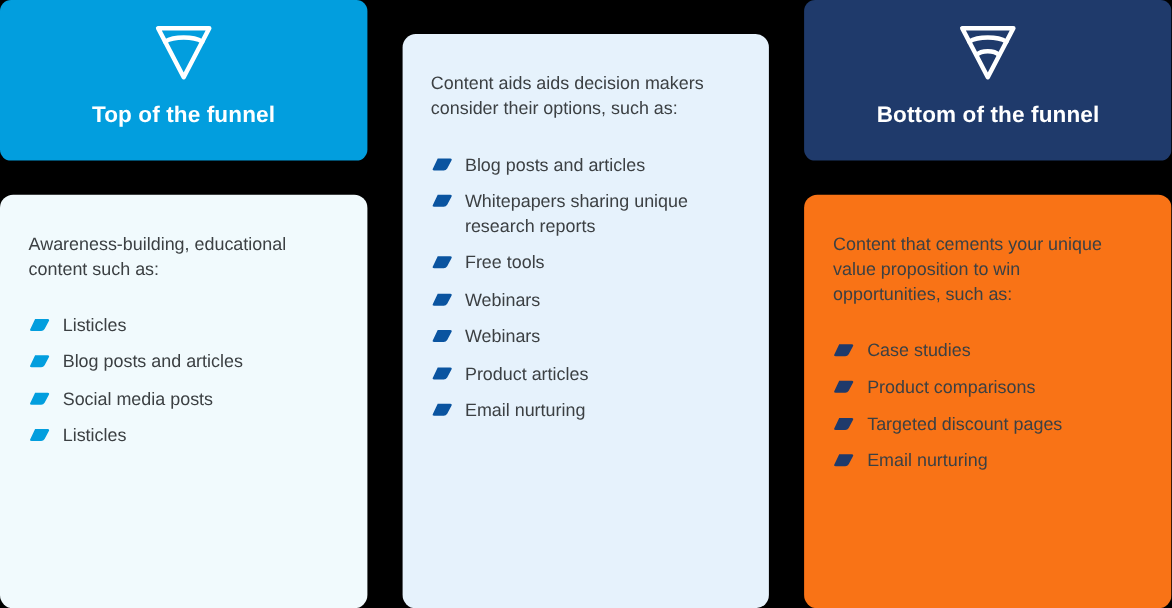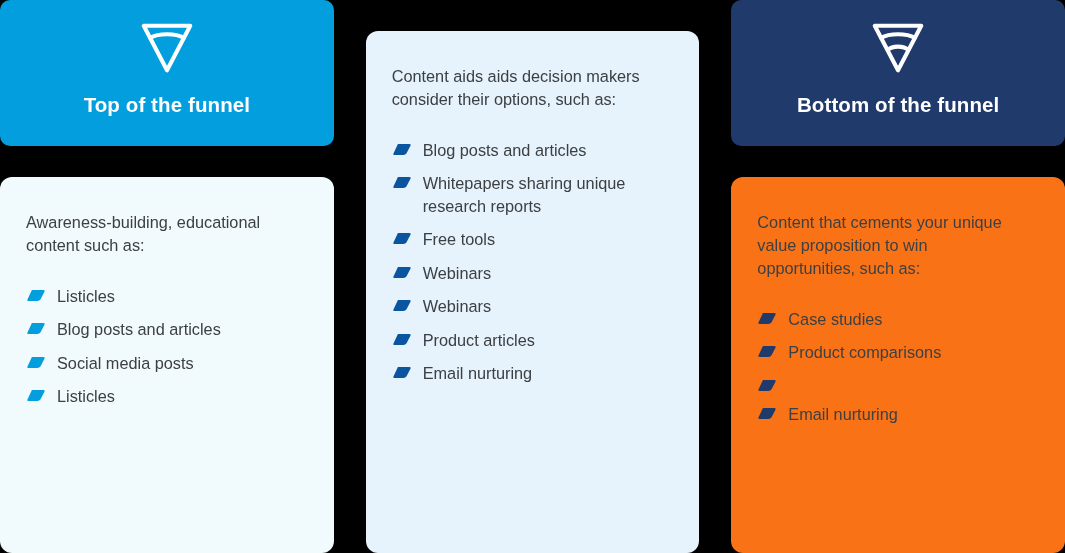--- a/index.html
+++ b/index.html
@@ -238,20 +238,21 @@
         <li class="bullet-item">
           <svg class="bullet-marker" viewBox="0 0 22 14" fill="none">
             <path d="M6.5 1 H19 Q21.5 1 20 3.5 L16 11 Q14.8 13 12.5 13 H3 Q0.5 13 2 10.5 L6.5 1 Z" fill="#1f3a6b"></path>
           </svg>
           <span class="bullet-text">Product comparisons</span>
         </li>
         <li class="bullet-item">
           <svg class="bullet-marker" viewBox="0 0 22 14" fill="none">
             <path d="M6.5 1 H19 Q21.5 1 20 3.5 L16 11 Q14.8 13 12.5 13 H3 Q0.5 13 2 10.5 L6.5 1 Z" fill="#1f3a6b"></path>
           </svg>
+          <span class="bullet-text">Targeted discount pages</span>
         </li>
         <li class="bullet-item">
           <svg class="bullet-marker" viewBox="0 0 22 14" fill="none">
             <path d="M6.5 1 H19 Q21.5 1 20 3.5 L16 11 Q14.8 13 12.5 13 H3 Q0.5 13 2 10.5 L6.5 1 Z" fill="#1f3a6b"></path>
           </svg>
           <span class="bullet-text">Email nurturing</span>
         </li>
       </ul>
     </div>
   </div>

